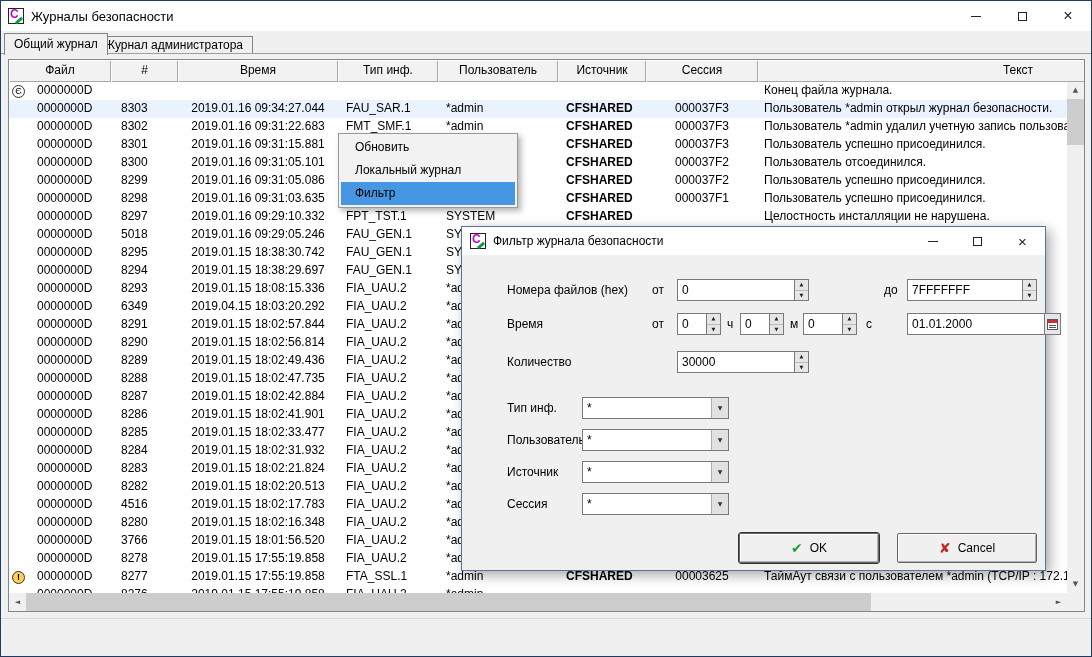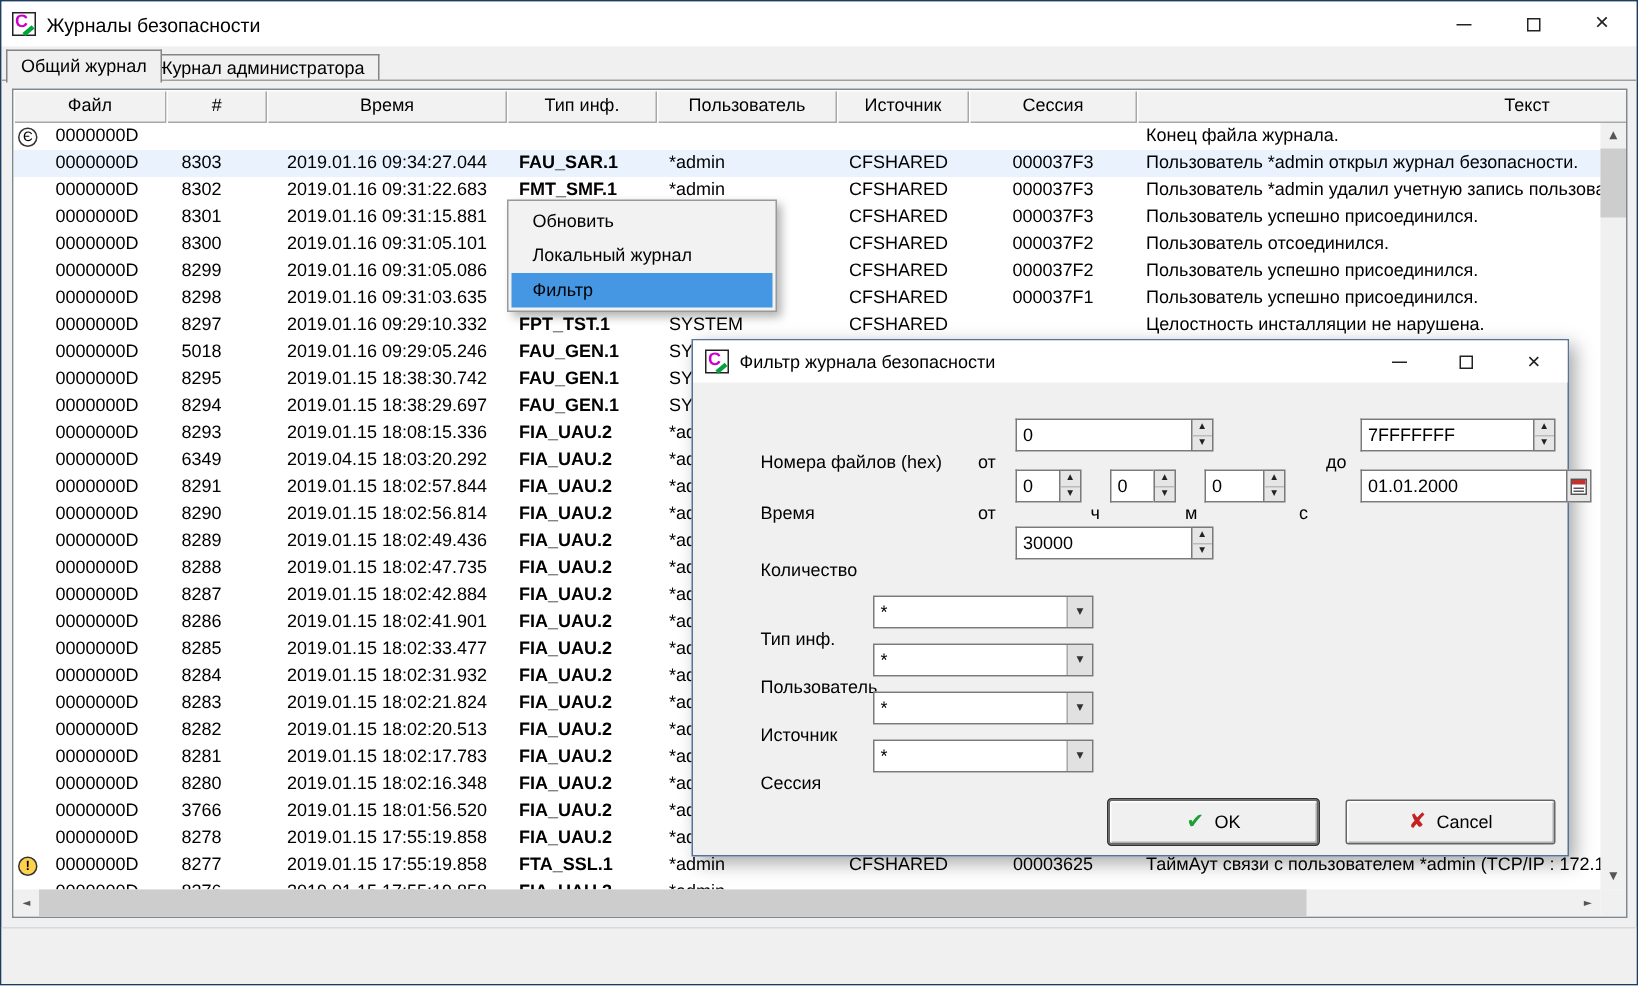--- a/index.html
+++ b/index.html
@@ -29,23 +29,23 @@
   .theader{position:absolute;left:0;top:0;height:22px;width:1269px;display:flex;z-index:1;}
   .hcell{flex:none;height:22px;line-height:21px;text-align:center;background:#f2f2f2;overflow:hidden;
          box-shadow:inset 1px 1px 0 #fdfdfd, inset -1px -1px 0 #a8a8a8;}
   .tbody{position:absolute;left:0;top:22px;width:1269px;height:511px;overflow:hidden;}
   .trow{display:flex;height:18px;line-height:17px;white-space:nowrap;background:#fff;}
   .cell{flex:none;overflow:hidden;}
   .c-icon{width:22px;}
   .c-file{width:80px;padding-left:6px;}
   .c-num{width:67px;padding-left:10px;}
   .c-time{width:160px;text-align:center;}
-  .c-type{width:100px;padding-left:8px;font-weight:bold;}
+  .c-type{width:100px;padding-left:8px;}
   .c-user{width:120px;padding-left:8px;}
-  .c-source{width:88px;padding-left:8px;}
+  .c-source{width:88px;padding-left:8px;font-weight:bold;}
   .c-session{width:112px;text-align:center;}
   .c-text{width:520px;padding-left:6px;}
   .mini-icon{display:inline-block;width:13px;height:13px;margin:2px 0 0 3px;border:1px solid #333;border-radius:50%;
              font-size:9px;line-height:11px;text-align:center;background:#fff;}
   .mini-icon.warn{background:#ffd24d;font-weight:bold;}
   
   .vscroll{position:absolute;top:22px;right:0;width:17px;height:511px;background:#f0f0f0;z-index:4;}
   .hscroll{position:absolute;left:0;bottom:0;height:18px;width:1058px;background:#f0f0f0;z-index:4;}
   .scorner{position:absolute;right:0;bottom:0;width:17px;height:18px;background:#f0f0f0;z-index:4;}
   .sarrow{position:absolute;color:#555;font-size:7px;text-align:center;font-family:"DejaVu Sans",sans-serif;}
@@ -61,21 +61,21 @@
                 box-shadow:3px 3px 6px rgba(0,0,0,.3);padding:2px;z-index:10;}
   .mi{height:23px;line-height:23px;padding-left:14px;}
   
   .dialog{position:absolute;left:460px;top:225px;width:585px;height:345px;background:#f0f0f0;border:1px solid #54749a;
           box-shadow:4px 4px 12px rgba(0,0,0,.35);z-index:20;}
   .dlg-titlebar{position:absolute;top:0;left:0;right:0;height:28px;background:#fff;display:flex;align-items:center;padding-left:8px;}
   .dlg-title{margin-left:7px;}
   .dlg-controls{position:absolute;right:0;top:0;height:28px;display:flex;}
   .wc2{width:45px;height:28px;display:flex;align-items:center;justify-content:center;color:#222;}
   .wc2.close{font-size:15px;}
-  .dlabel{position:absolute;height:22px;line-height:22px;white-space:nowrap;margin-top:18px;}
+  .dlabel{position:absolute;height:22px;line-height:22px;white-space:nowrap;}
   .spinedit,.datefield{position:absolute;height:22px;display:flex;}
   .spinedit input,.datefield input{flex:1;min-width:0;height:22px;border:1px solid #7a7a7a;border-right:none;
       padding:0 4px;font:12px "Liberation Sans",sans-serif;outline:none;background:#fff;}
   .spin{width:15px;height:22px;display:flex;flex-direction:column;border:1px solid #7a7a7a;background:#e6e6e6;}
   .spin-b{flex:1;font-size:5px;line-height:9px;text-align:center;color:#222;border-bottom:1px solid #bbb;font-family:"DejaVu Sans",sans-serif;}
   .spin-b:last-child{border-bottom:none;}
   .cal-btn{width:17px;height:22px;border:1px solid #7a7a7a;background:#e6e6e6;display:flex;align-items:center;justify-content:center;}
   .cal-ic{width:11px;height:11px;background:#fff;border:1px solid #555;position:relative;display:block;}
   .cal-ic::before{content:"";position:absolute;left:0;top:0;right:0;height:3px;background:#c23030;}
   .cal-ic::after{content:"";position:absolute;left:1px;top:5px;width:7px;height:1px;background:#555;box-shadow:0 2px 0 #555;}
@@ -378,21 +378,21 @@
             <span class="cell c-time">2019.01.15 18:02:20.513</span>
             <span class="cell c-type">FIA_UAU.2</span>
             <span class="cell c-user">*admin</span>
             <span class="cell c-source"></span>
             <span class="cell c-session"></span>
             <span class="cell c-text"></span>
           </div>
           <div class="trow">
             <span class="cell c-icon"></span>
             <span class="cell c-file">0000000D</span>
-            <span class="cell c-num">8281</span>
+            <span class="cell c-num">4516</span>
             <span class="cell c-time">2019.01.15 18:02:17.783</span>
             <span class="cell c-type">FIA_UAU.2</span>
             <span class="cell c-user">*admin</span>
             <span class="cell c-source"></span>
             <span class="cell c-session"></span>
             <span class="cell c-text"></span>
           </div>
           <div class="trow">
             <span class="cell c-icon"></span>
             <span class="cell c-file">0000000D</span>

